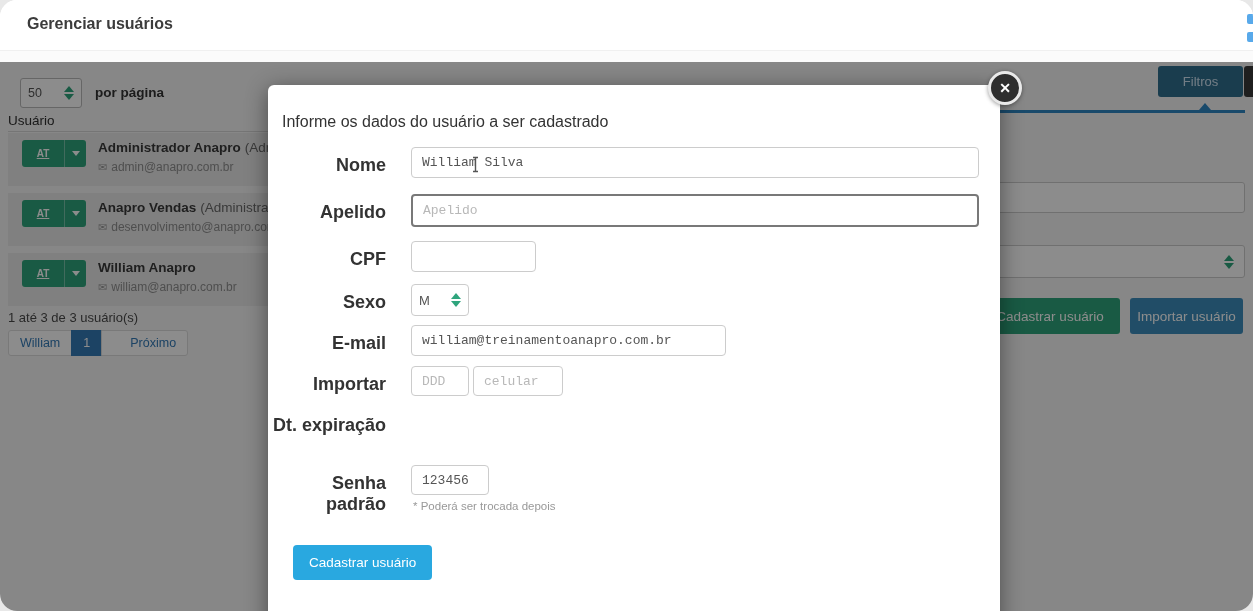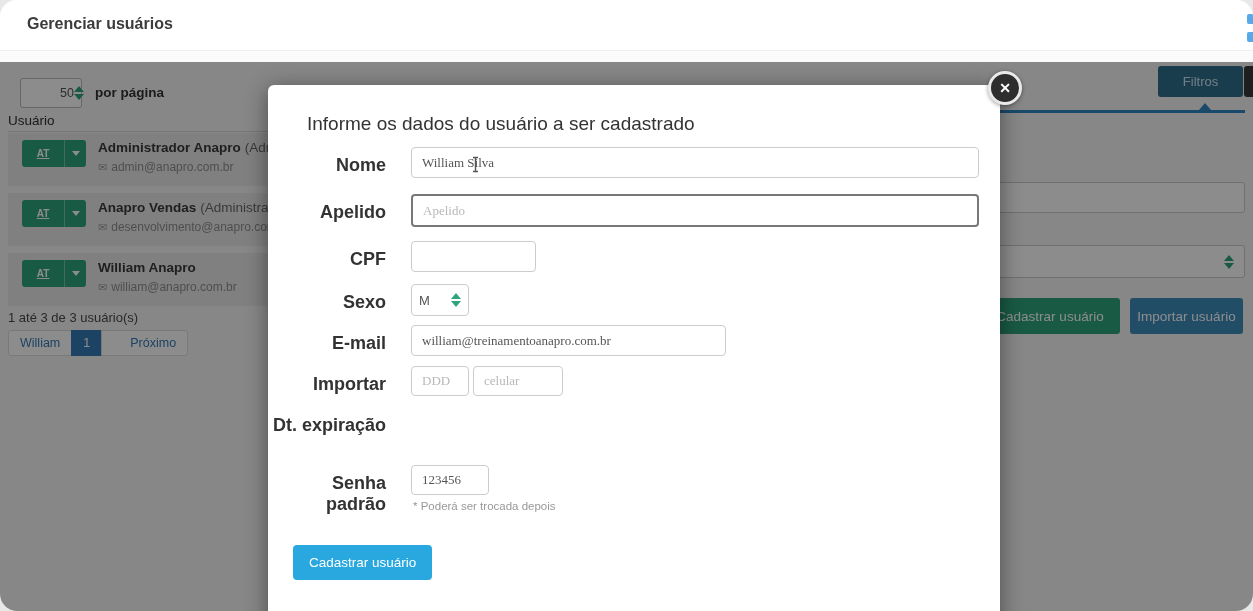--- a/index.html
+++ b/index.html
@@ -13,21 +13,21 @@
   .hdr-frag { position:absolute; width:9px; height:10px; border-radius:2px; background:#58a9ea; }
   .frag1 { left:1247px; top:14px; }
   .frag2 { left:1247px; top:32px; }
   .substrip { position:absolute; top:50px; left:0; right:0; height:12px; background:#fbfbfb; border-top:1px solid #f0f0f0; z-index:1; }
 
   
   .content { position:absolute; top:62px; left:0; right:0; bottom:0; background:#f6f6f6; }
 
   .perpage { position:absolute; left:20px; top:16px; width:62px; height:30px; background:#fff;
              border:1px solid #bbb; border-radius:3px; display:flex; align-items:center; padding:0 7px; }
-  .perpage-val { flex:1; font-size:12.5px; color:#555;margin-left:32px; }
+  .perpage-val { flex:1; font-size:12.5px; color:#555; }
   .perpage-lbl { position:absolute; left:95px; top:23px; font-size:13.5px; font-weight:600; color:#333; }
 
   .spin { display:inline-flex; flex-direction:column; gap:2px; }
   .tri-up   { width:0; height:0; border-left:5px solid transparent; border-right:5px solid transparent; border-bottom:6px solid var(--green,#2fa57d); }
   .tri-down { width:0; height:0; border-left:5px solid transparent; border-right:5px solid transparent; border-top:6px solid var(--green,#2fa57d); }
 
   .col-hdr { position:absolute; left:8px; top:51px; font-size:13.5px; color:#2f2f2f; }
   .col-hdr-line { position:absolute; left:8px; top:69px; width:620px; border-bottom:1px solid #d5d5d5; }
 
   .urow { position:absolute; left:8px; width:620px; height:53px; background:#e9e9e9; }
@@ -70,29 +70,29 @@
 
   
   .overlay { position:absolute; inset:0; background:rgba(0,0,0,0.45); z-index:10; }
   .modal { position:absolute; left:268px; top:23px; width:732px; height:600px; background:#fff;
            border-radius:6px; box-shadow:0 4px 22px rgba(0,0,0,0.45); z-index:20; }
   .close-btn { position:absolute; left:988px; top:9px; width:34px; height:34px; border-radius:50%;
                background:#2e2e2e; border:3px solid #e9e9e9; color:#fff; font-size:14px; font-weight:bold;
                display:flex; align-items:center; justify-content:center; z-index:30; cursor:pointer;
                box-shadow:0 1px 4px rgba(0,0,0,0.4); }
 
-  .m-title { position:absolute; left:39px; top:28px; font-size:19px; color:#333; }
+  .m-title { position:absolute; left:14px; top:28px; font-size:16px; color:#333; }
 
   .frow { position:absolute; left:0; width:100%; display:flex; align-items:flex-start; }
   .flabel { width:118px; text-align:right; margin-right:25px; font-weight:bold; font-size:18px; color:#333; padding-top:8px; }
   .fcol { display:flex; flex-direction:column; }
   .fline { display:flex; gap:4px; }
 
   .inp { height:31px; border:1px solid #ccc; border-radius:4px; padding:0 10px; font-size:13px; color:#555;
-         font-family:Liberation Serif, serif; background:#fff; outline:none; }
+         font-family:Liberation Mono, monospace; background:#fff; outline:none; }
   .inp::placeholder { color:#b8b8b8; }
   .inp-nome { width:568px; }
   .inp-apelido { width:568px; height:33px; border:2px solid #787878; }
   .inp-cpf { width:125px; }
   .inp-email { width:315px; }
   .inp-ddd { width:58px; height:30px; }
   .inp-cel { width:90px; height:30px; }
   .inp-dt { width:73px; }
   .inp-senha { width:78px; height:30px; }
 

